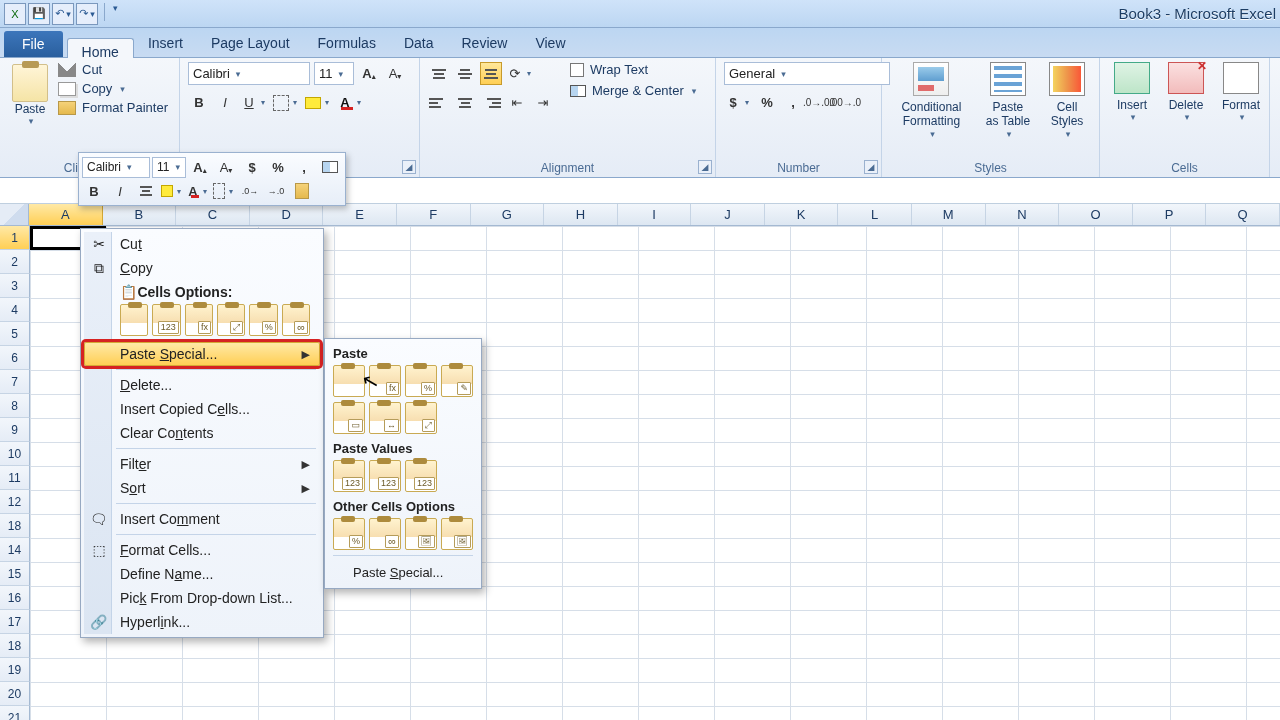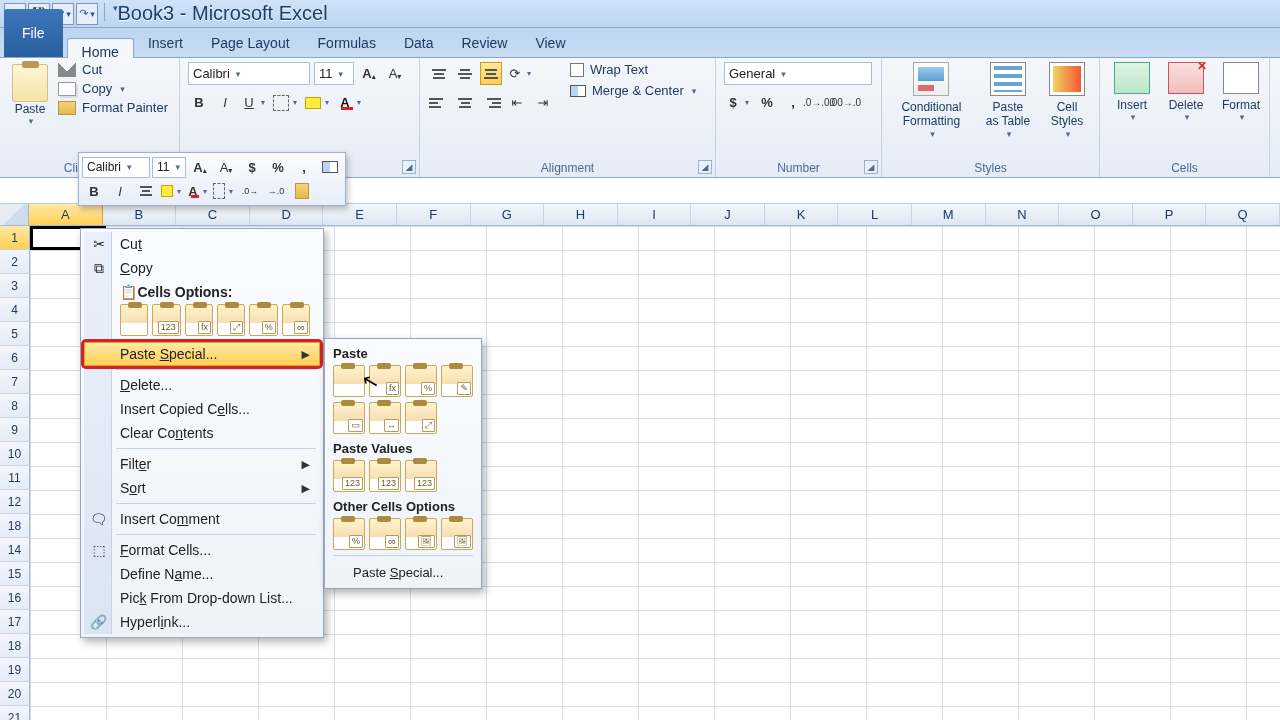--- a/index.html
+++ b/index.html
@@ -5,26 +5,26 @@
 * { margin:0; padding:0; box-sizing:border-box; font-family:"Segoe UI",Tahoma,sans-serif; -webkit-font-smoothing:antialiased; }
 body { width:1280px; height:720px; background:#fff; overflow:hidden; position:relative; }
 
 
 .titlebar { height:28px; background:linear-gradient(#cfe3f9,#bcd6f2); display:flex; align-items:center; padding:0 4px; border-bottom:1px solid #8aa8cc; }
 .titlebar .sys-icons { display:flex; gap:2px; }
 .titlebar .sys-icons .ico { width:22px; height:22px; border:1px solid #7b98bd; background:#e6eefb; display:flex; align-items:center; justify-content:center; font-size:11px; color:#2b5a93; }
 .titlebar .sys-icons .ico.green { color:#0c6b0c; }
 .titlebar .qat-sep { width:1px; height:18px; background:#8aa8cc; margin:0 4px; }
 .titlebar .qat-drop { font-size:9px; color:#2b5a93; margin-left:2px; }
-.titlebar .title { flex:1; text-align:left; color:#1c3d64; font-size:20px; text-shadow:0 1px 0 #fff; }
+.titlebar .title { flex:1; text-align:right; color:#1c3d64; font-size:15px; text-shadow:0 1px 0 #fff; }
 
 
 .tabsrow { height:30px; background:linear-gradient(#bcd6f2,#c8dbf2); display:flex; align-items:flex-end; padding-left:4px; border-bottom:1px solid #8aa8cc; }
 .tab { padding:5px 14px 6px; font-size:14px; color:#1d3b63; cursor:default; }
-.tab.file { background:linear-gradient(#3c76bb,#2a5f9e); color:#fff; border-radius:3px 3px 0 0; margin-right:4px; padding:16px 18px; }
+.tab.file { background:linear-gradient(#3c76bb,#2a5f9e); color:#fff; border-radius:3px 3px 0 0; margin-right:4px; padding:5px 18px; }
 .tab.active { background:#f4f7fb; border:1px solid #8aa8cc; border-bottom:none; border-radius:3px 3px 0 0; color:#1d3b63; position:relative; top:9px; }
 
 
 .ribbon { height:120px; background:linear-gradient(#f4f7fb,#e5ecf6); border-bottom:1px solid #8aa8cc; display:flex; position:relative; }
 .group { border-right:1px solid #c4d4e8; padding:4px 8px 2px; display:flex; flex-direction:column; justify-content:space-between; position:relative; }
 .group-label { text-align:center; font-size:12px; color:#4a6b93; padding-top:2px; }
 .group-body { flex:1; display:flex; gap:6px; align-items:flex-start; }
 .launcher { position:absolute; right:3px; bottom:3px; width:14px; height:14px; border:1px solid #9ab1cf; font-size:9px; color:#4a6b93; display:flex; align-items:center; justify-content:center; background:#eaf0f9; }
 
 
@@ -57,21 +57,21 @@
 .ribbon .col { display:flex; flex-direction:column; gap:6px; }
 .border-ico { width:16px; height:16px; border:1px dashed #666; display:inline-block; }
 .fill-ico { width:16px; height:12px; background:#ffeb3b; border:1px solid #c4a700; display:inline-block; }
 .albar { display:flex; flex-direction:column; gap:2px; justify-content:center; align-items:center; width:100%; height:100%; }
 .albar span { height:2px; background:#555; }
 .wrap-merge { display:flex; flex-direction:column; gap:6px; font-size:13px; color:#1d3b63; margin-left:10px; }
 .wrap-merge .row { display:flex; align-items:center; gap:6px; }
 .chk-sq { width:14px; height:14px; border:1px solid #777; background:#fff; display:inline-block; }
 
 
-.num-combo { width:148px; }
+.num-combo { width:166px; }
 
 
 .style-btn { display:flex; flex-direction:column; align-items:center; font-size:12px; color:#1d3b63; padding:0 6px; text-align:center; line-height:1.2; }
 .style-btn .ico { width:36px; height:34px; margin-bottom:4px; position:relative; }
 .cf-ico { background:linear-gradient(#fff,#eee); border:1px solid #aaa; }
 .cf-ico::before { content:""; position:absolute; left:4px; top:4px; right:4px; bottom:14px; background:linear-gradient(#9acbea,#5f9ed0); }
 .cf-ico::after { content:""; position:absolute; left:4px; bottom:4px; right:14px; height:6px; background:#e06b6b; }
 .ft-ico { background:#fff; border:1px solid #888; }
 .ft-ico::before { content:""; position:absolute; inset:3px; background:repeating-linear-gradient(#6aa3d6 0 4px,#fff 4px 8px); }
 .cs-ico { background:#fff; border:1px solid #888; }

